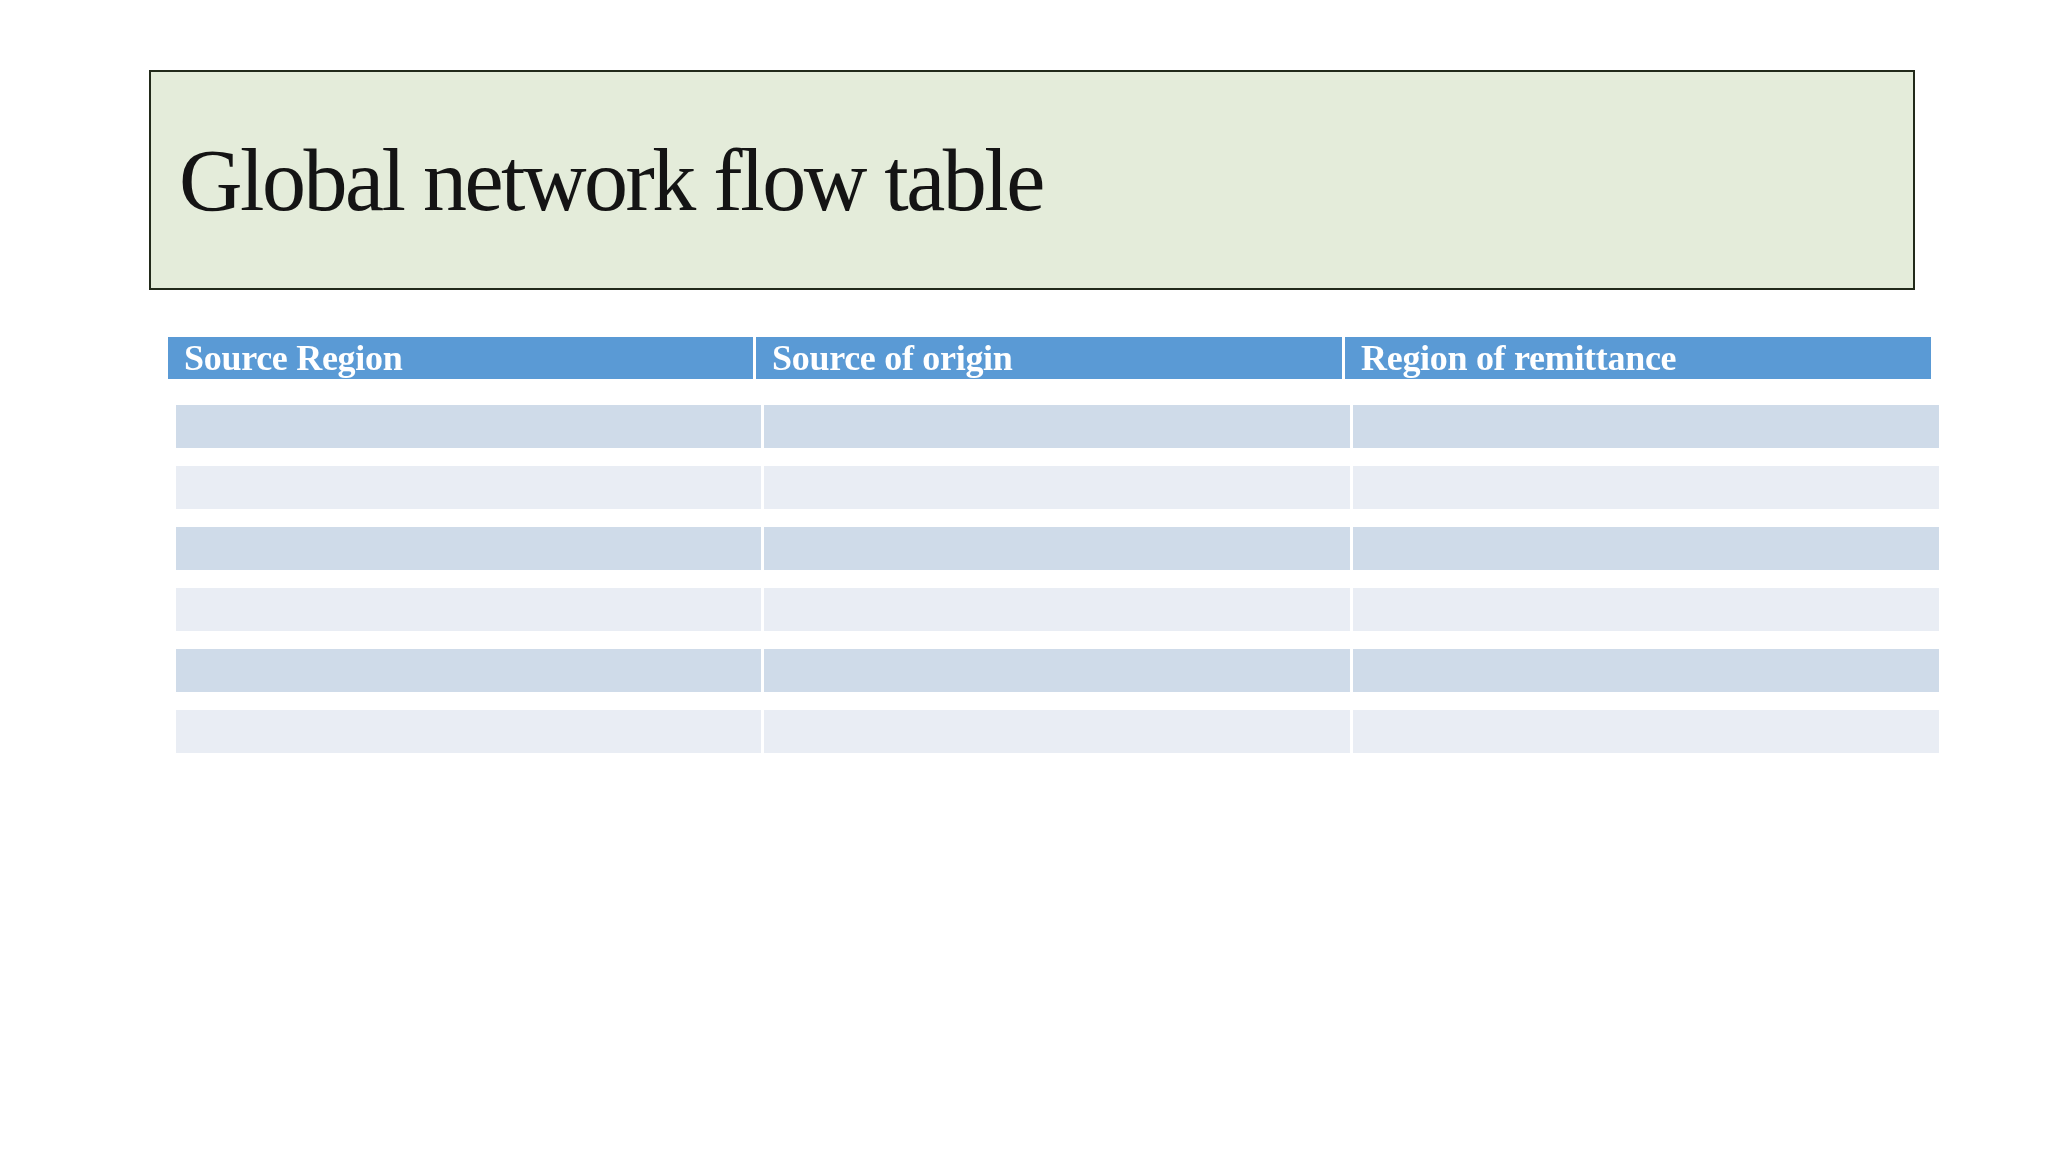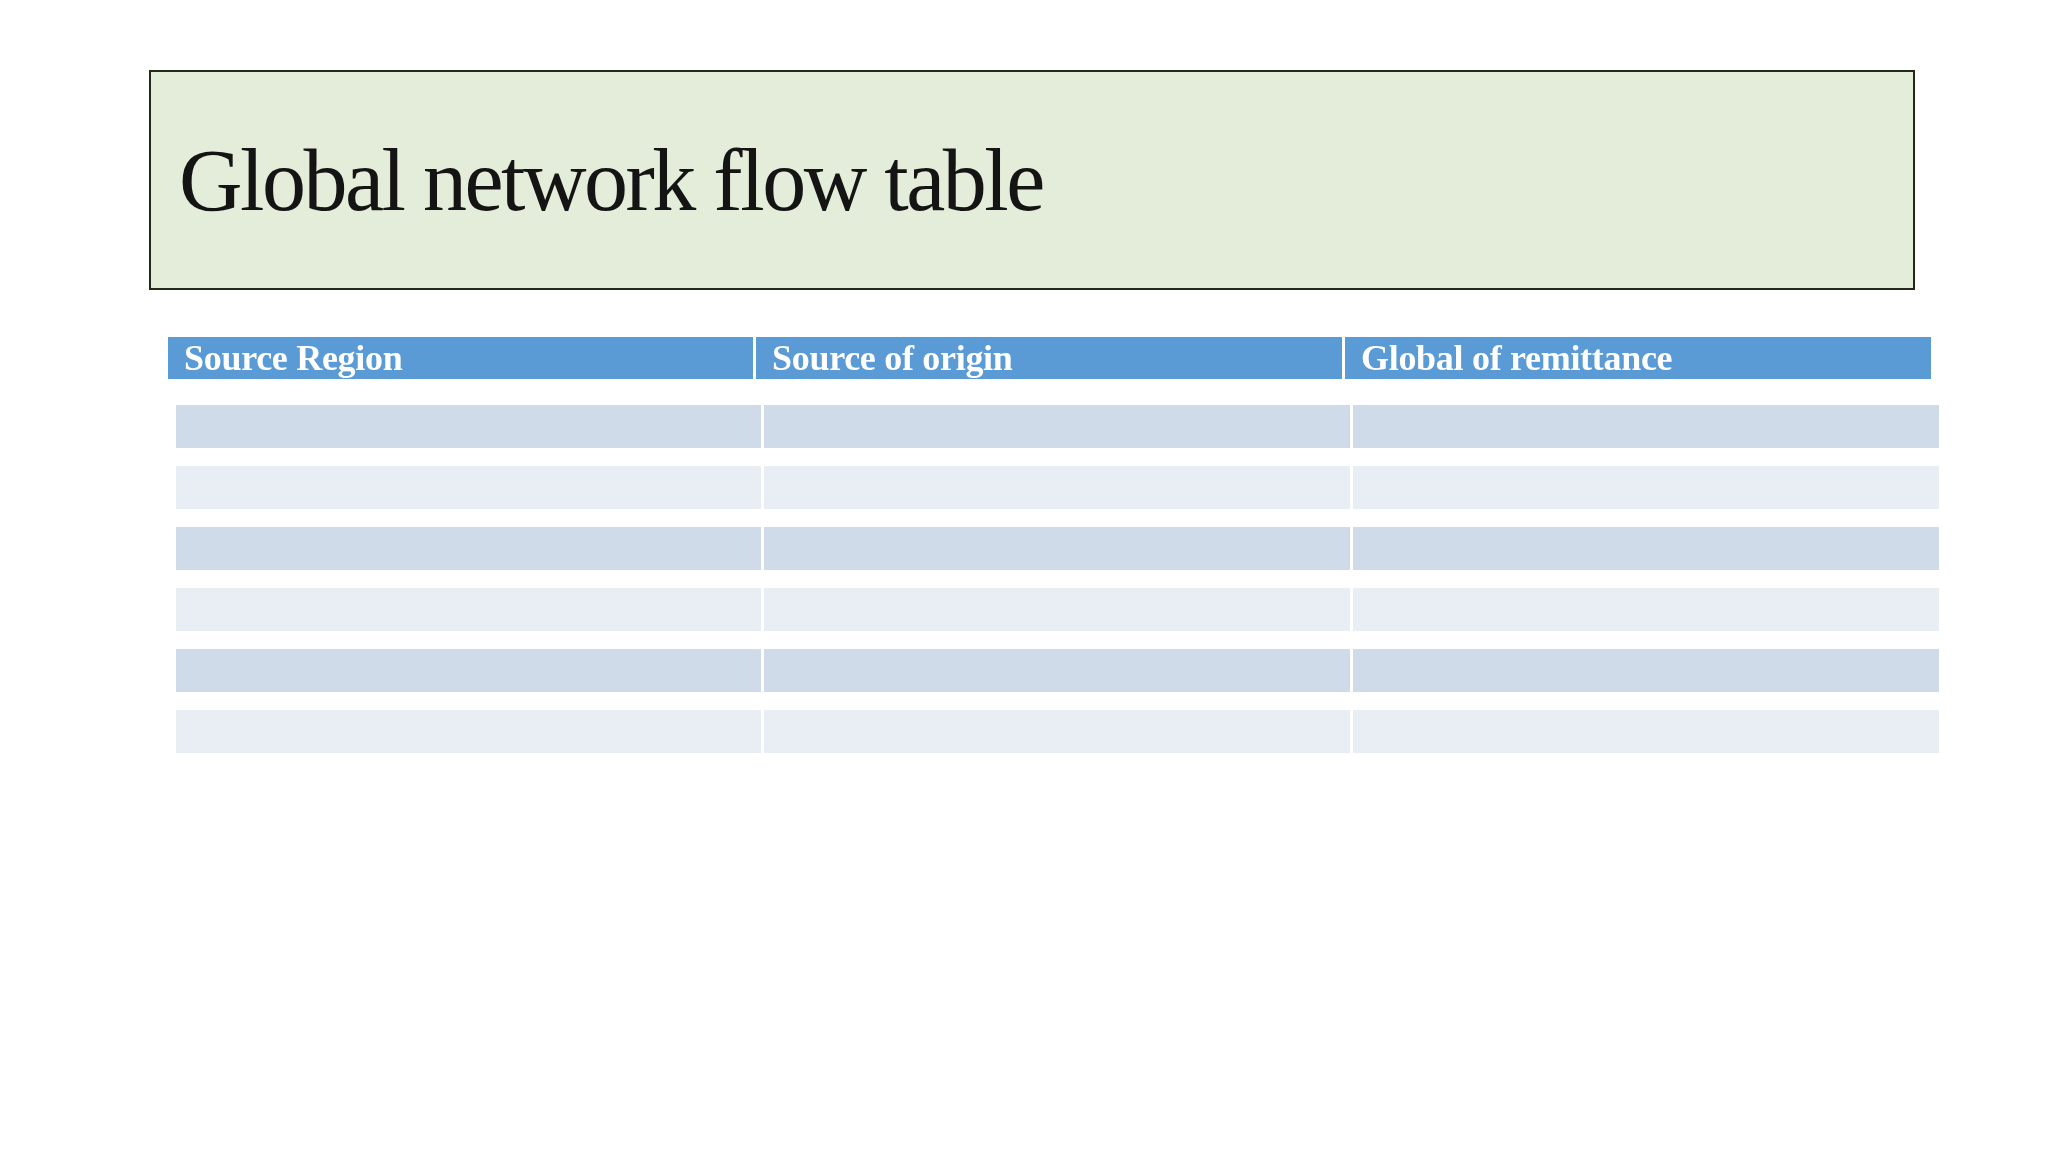--- a/index.html
+++ b/index.html
@@ -92,21 +92,21 @@
 <div class="slide">
 
   <div class="title-box">
     <div class="title-text">Global network flow table</div>
   </div>
 
   <div class="flow-table">
     <div class="trow header">
       <div class="hcell">Source Region</div>
       <div class="hcell">Source of origin</div>
-      <div class="hcell">Global of remittance</div>
+      <div class="hcell">Region of remittance</div>
     </div>
     <div style="display:flex;flex-direction:column;row-gap:2px;">
         <div class="trow body-row band-dark">
           <div class="tcell"></div>
           <div class="tcell"></div>
           <div class="tcell"></div>
         </div>
         <div class="trow body-row band-light">
           <div class="tcell"></div>
           <div class="tcell"></div>

